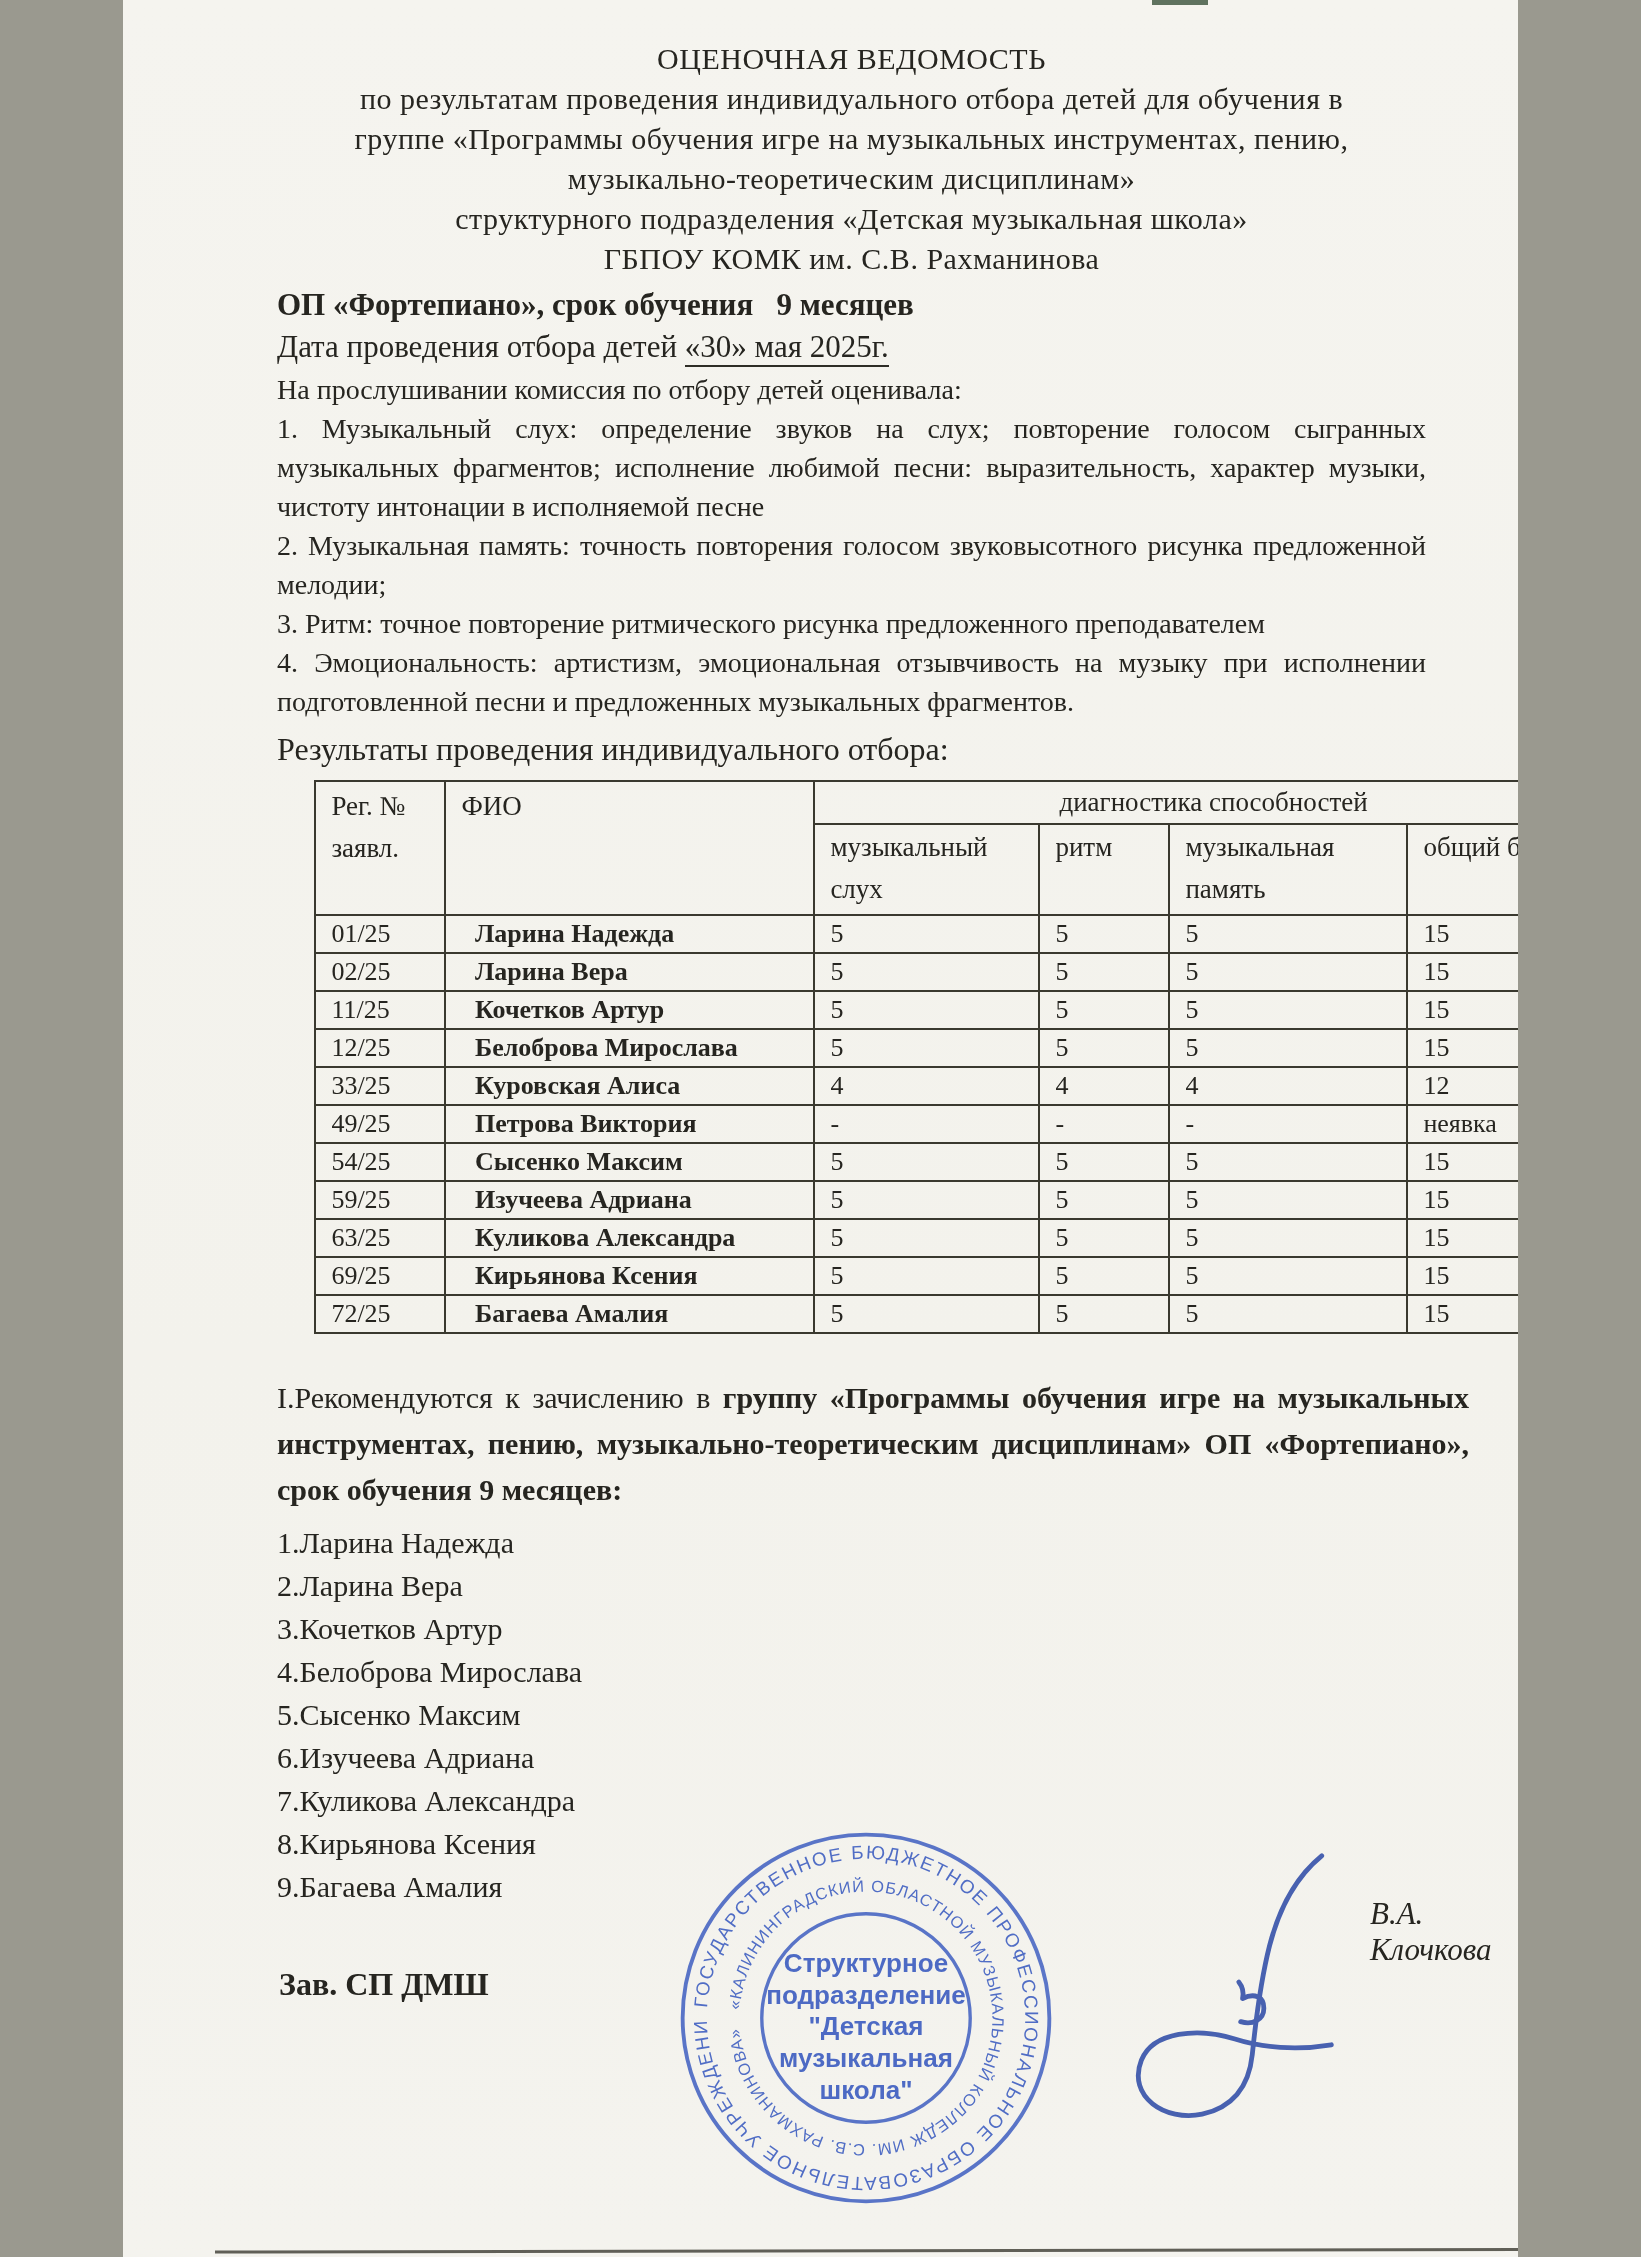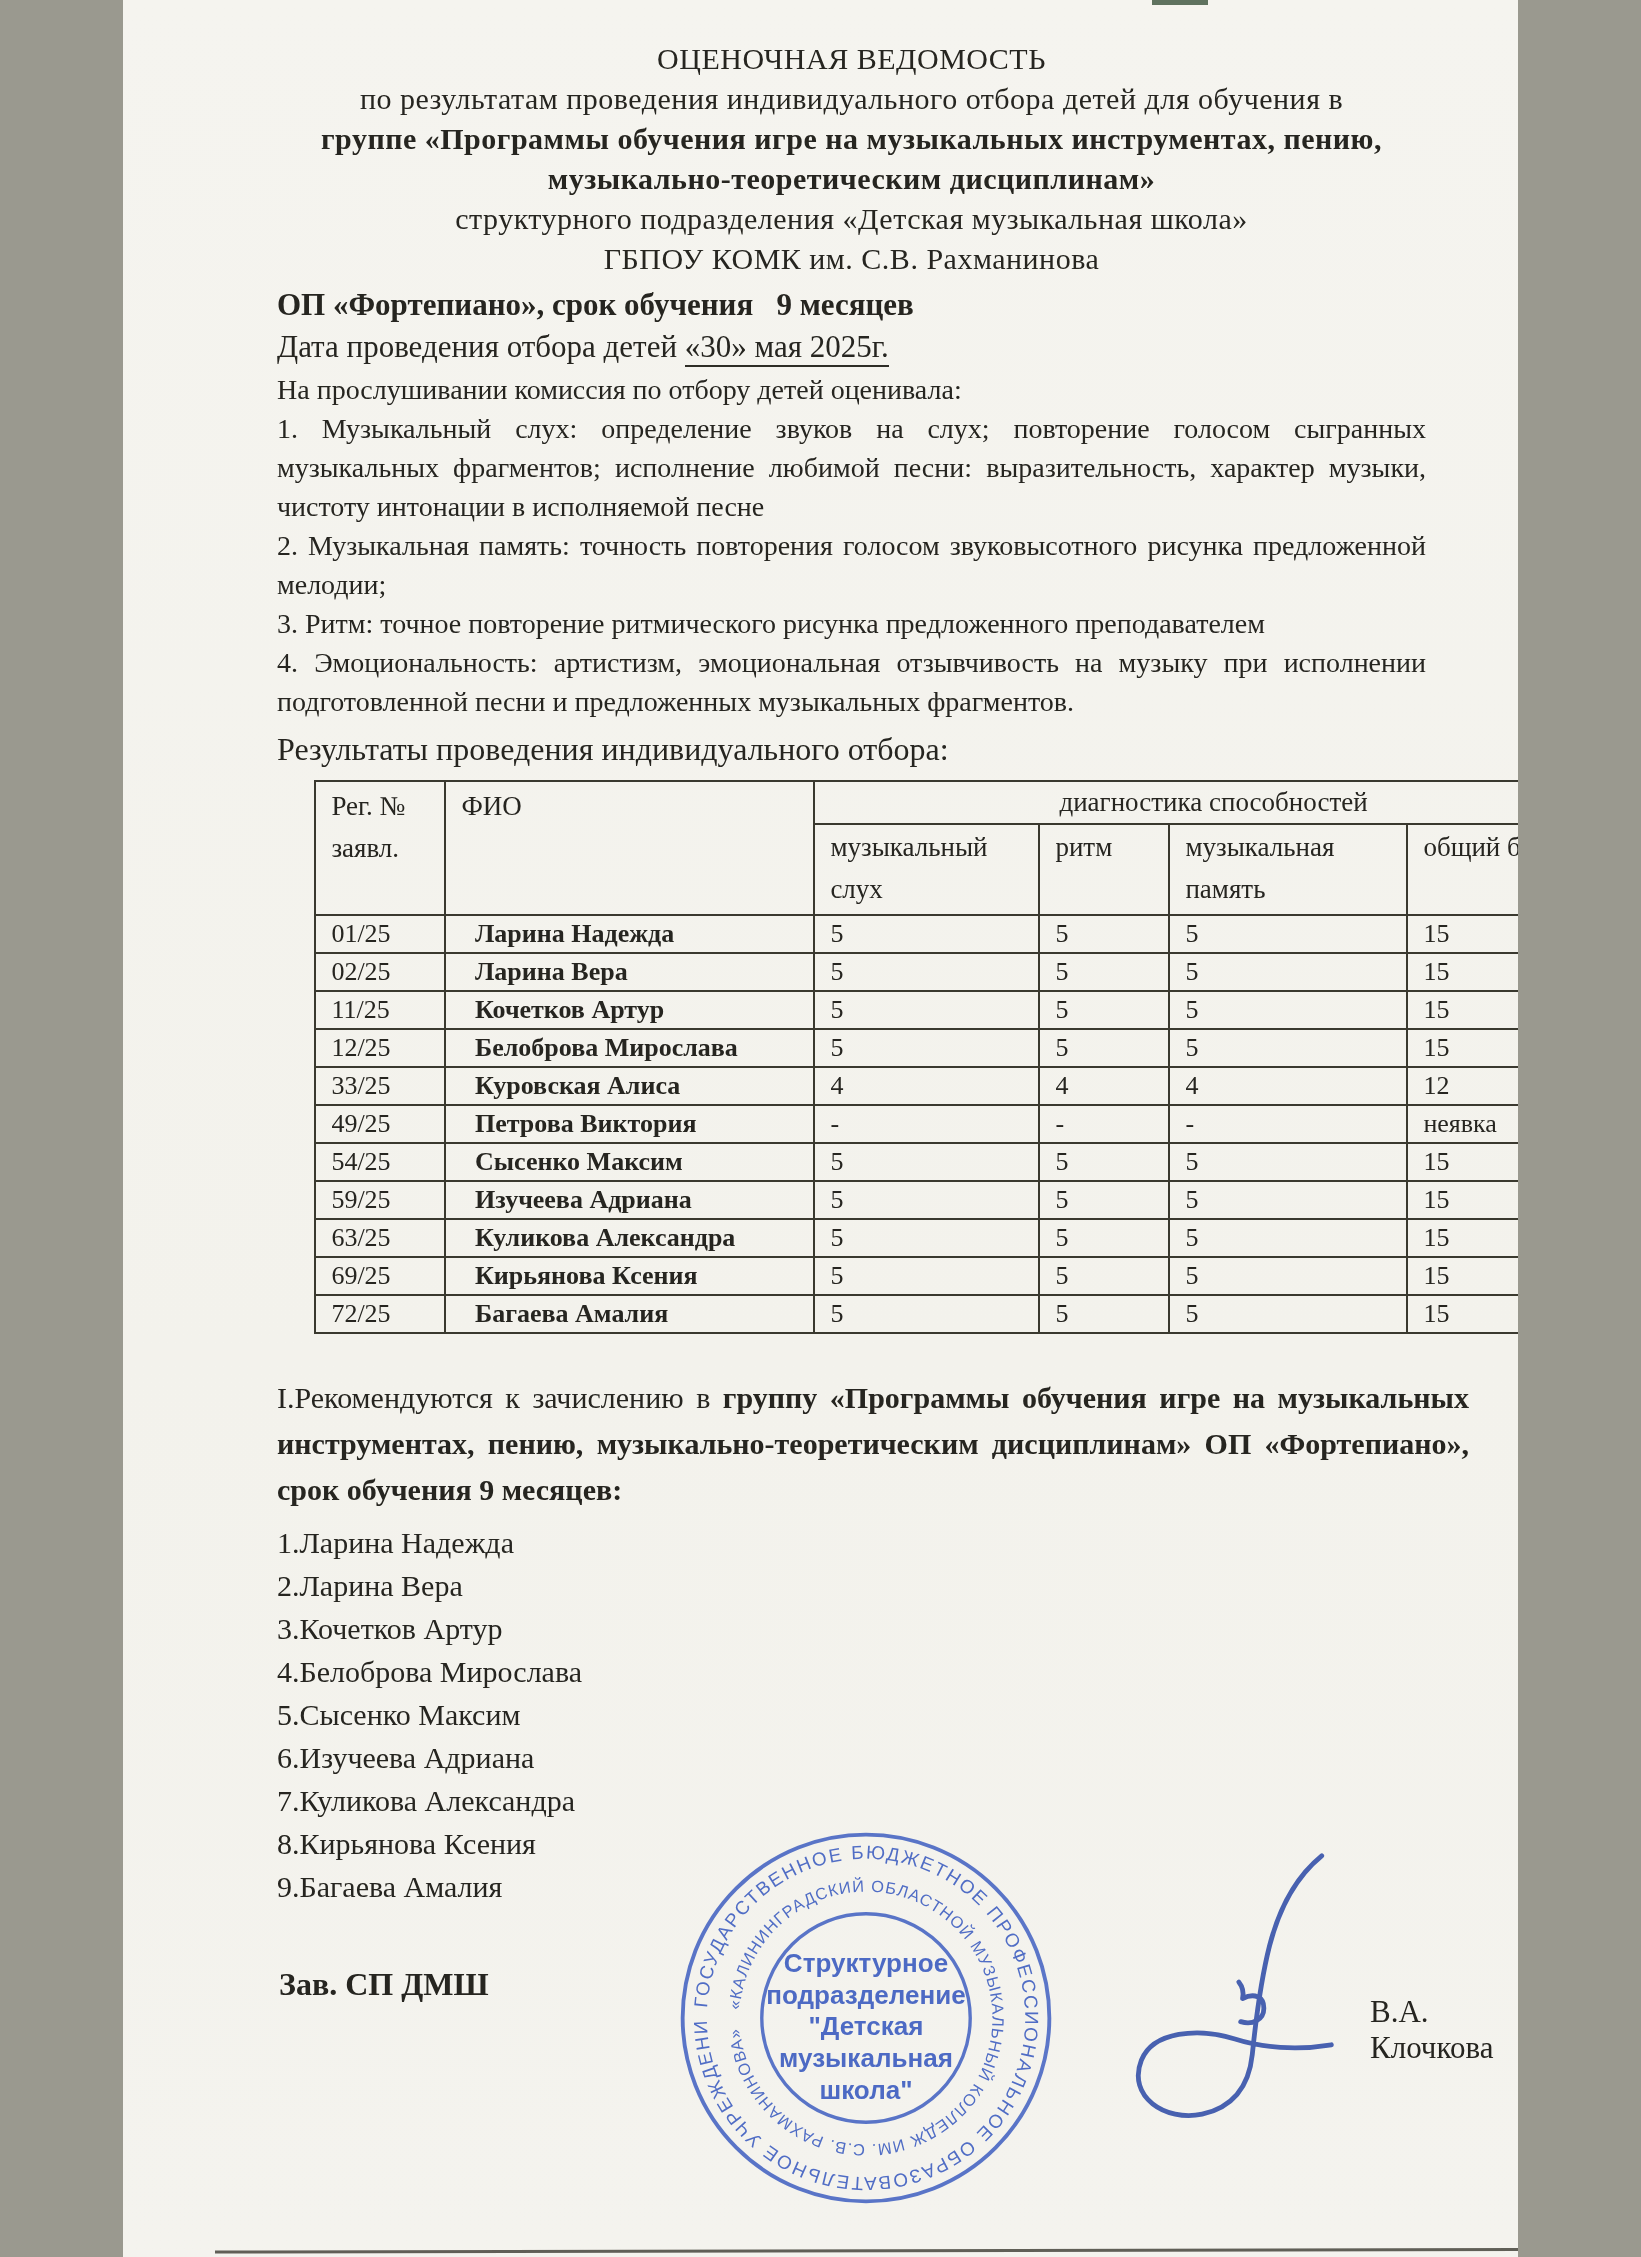--- a/index.html
+++ b/index.html
@@ -4,21 +4,21 @@
 <style>
   html,body { margin:0; padding:0; background:#9a998f; }
   .page {
     position:relative; width:1395px; height:2257px; margin:0 auto;
     background:linear-gradient(180deg,#f5f4ef 0%,#f3f2ec 60%,#f4f3ee 100%);
     font-family:"Liberation Serif", serif; color:#262520; overflow:hidden;
   }
   .content { position:absolute; left:154px; top:39px; width:1149px; }
 
   .doc-header div { text-align:center; font-size:30px; line-height:40px; letter-spacing:0.5px; }
-  .doc-header .b { font-weight:bold; }
+  .doc-header .b { font-weight:normal; }
 
   .program-line { font-weight:bold; font-size:31px; margin:7.7px 0 0; }
   .date-line { font-size:31px; margin:6.8px 0 0; }
   .date-underline { border-bottom:2.9px solid #2e2d26; padding-bottom:1px; }
 
   .intro { font-size:28px; margin:4.8px 0 0; line-height:39px; }
   .crit { font-size:28px; line-height:39px; margin:0; text-align:justify; }
 
   .results-heading { font-size:32px; margin:9.7px 0 0; }
 
@@ -31,21 +31,21 @@
   .th-sub { vertical-align:top; text-align:left; font-size:27px; line-height:42px; padding:1.9px 7.7px 3.9px 15.4px; height:77px; }
   td { font-size:26px; height:36px; padding:0 0 0 15.4px; vertical-align:middle; }
   td.fio { font-weight:bold; padding-left:29px; }
 
   .recommend { width:1192px; font-size:30px; line-height:46px; text-align:justify; margin:41px 0 0; }
   .recommend .bold { font-weight:bold; }
   .names { margin-top:7.7px; }
   .names div { font-size:30px; line-height:43px; }
 
   .sig-position { position:absolute; left:156px; top:1966px; font-size:32px;font-weight:bold; }
-  .sig-name { position:absolute; left:1247px; top:1994px; font-size:31px; }
+  .sig-name { position:absolute; left:1247px; top:1896px; font-size:31px;font-style:italic; }
 
   .stamp { position:absolute; left:550px; top:1825px; }
   .stamp-ring { fill:#3f5fc1; font-family:"Liberation Sans", sans-serif; opacity:.9; }
   .stamp-center text { fill:#3f5fc1; font-family:"Liberation Sans", sans-serif; font-size:27px; font-weight:bold; opacity:.92; }
   .signature { position:absolute; left:975px; top:1844px; }
 
   .noise1 { position:absolute; left:1589px; top:14.5px; width:2.9px; height:2221px; opacity:.7;
     background:repeating-linear-gradient(to bottom, rgba(55,52,40,.55) 0 2.9px, transparent 2.9px 7.7px, rgba(55,52,40,.25) 7.7px 8.7px, transparent 8.7px 16.4px); }
   .noise2 { position:absolute; left:1600px; top:39px; width:1.9px; height:2172px; opacity:.5;
     background:repeating-linear-gradient(to bottom, rgba(55,52,40,.4) 0 1.9px, transparent 1.9px 10.6px); }

